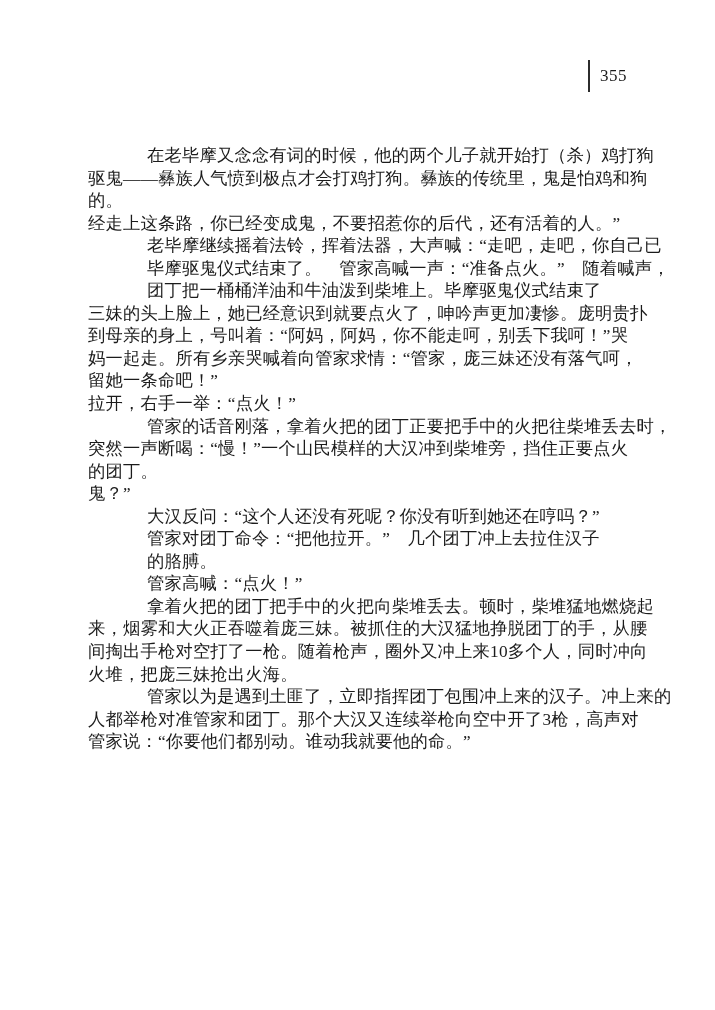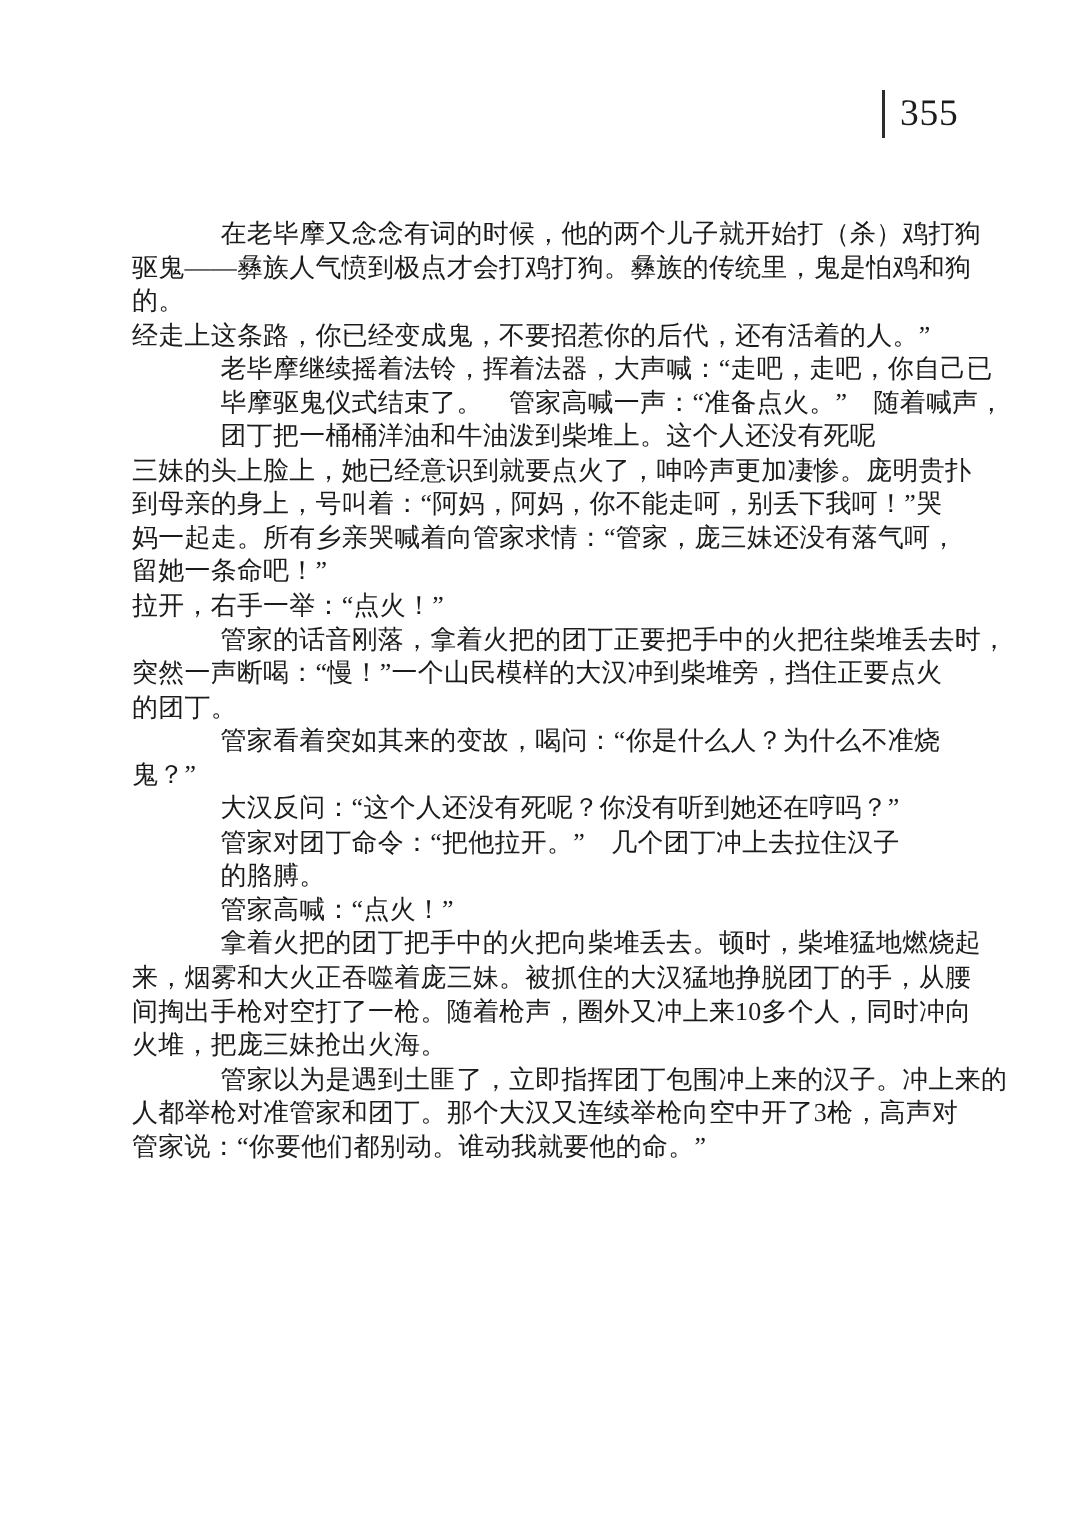--- a/index.html
+++ b/index.html
@@ -18,21 +18,21 @@
   }
   .page-number {
     position: absolute;
     top: 60px;
     left: 588px;
     height: 32px;
     display: flex;
     align-items: center;
     border-left: 2px solid #2c2c2c;
     padding-left: 10px;
-    font-size: 25px;
+    font-size: 17px;
     letter-spacing: 0.5px;
     color: #1b1b1b;
   }
   .body-text {
     position: absolute;
     top: 145px;
     left: 88px;
     width: 570px;
     font-size: 17.3px;
     line-height: 22.55px;
@@ -53,30 +53,29 @@
   <div class="page-number">
     <span>355</span>
   </div>
   <div class="body-text">
       <div class="line indent">在老毕摩又念念有词的时候，他的两个儿子就开始打（杀）鸡打狗</div>
       <div class="line">驱鬼——彝族人气愤到极点才会打鸡打狗。彝族的传统里，鬼是怕鸡和狗</div>
       <div class="line">的。</div>
       <div class="line">经走上这条路，你已经变成鬼，不要招惹你的后代，还有活着的人。”</div>
       <div class="line indent">老毕摩继续摇着法铃，挥着法器，大声喊：“走吧，走吧，你自己已</div>
       <div class="line indent">毕摩驱鬼仪式结束了。　管家高喊一声：“准备点火。”　随着喊声，</div>
-      <div class="line indent">团丁把一桶桶洋油和牛油泼到柴堆上。这个人还没有死呢</div>
+      <div class="line indent">团丁把一桶桶洋油和牛油泼到柴堆上。毕摩驱鬼仪式结束了</div>
       <div class="line">三妹的头上脸上，她已经意识到就要点火了，呻吟声更加凄惨。庞明贵扑</div>
       <div class="line">到母亲的身上，号叫着：“阿妈，阿妈，你不能走呵，别丢下我呵！”哭</div>
       <div class="line">妈一起走。所有乡亲哭喊着向管家求情：“管家，庞三妹还没有落气呵，</div>
       <div class="line">留她一条命吧！”</div>
       <div class="line">拉开，右手一举：“点火！”</div>
       <div class="line indent">管家的话音刚落，拿着火把的团丁正要把手中的火把往柴堆丢去时，</div>
       <div class="line">突然一声断喝：“慢！”一个山民模样的大汉冲到柴堆旁，挡住正要点火</div>
       <div class="line">的团丁。</div>
-      <div class="line indent">管家看着突如其来的变故，喝问：“你是什么人？为什么不准烧</div>
       <div class="line">鬼？”</div>
       <div class="line indent">大汉反问：“这个人还没有死呢？你没有听到她还在哼吗？”</div>
       <div class="line indent">管家对团丁命令：“把他拉开。”　几个团丁冲上去拉住汉子</div>
       <div class="line indent">的胳膊。</div>
       <div class="line indent">管家高喊：“点火！”</div>
       <div class="line indent">拿着火把的团丁把手中的火把向柴堆丢去。顿时，柴堆猛地燃烧起</div>
       <div class="line">来，烟雾和大火正吞噬着庞三妹。被抓住的大汉猛地挣脱团丁的手，从腰</div>
       <div class="line">间掏出手枪对空打了一枪。随着枪声，圈外又冲上来10多个人，同时冲向</div>
       <div class="line">火堆，把庞三妹抢出火海。</div>
       <div class="line indent">管家以为是遇到土匪了，立即指挥团丁包围冲上来的汉子。冲上来的</div>

